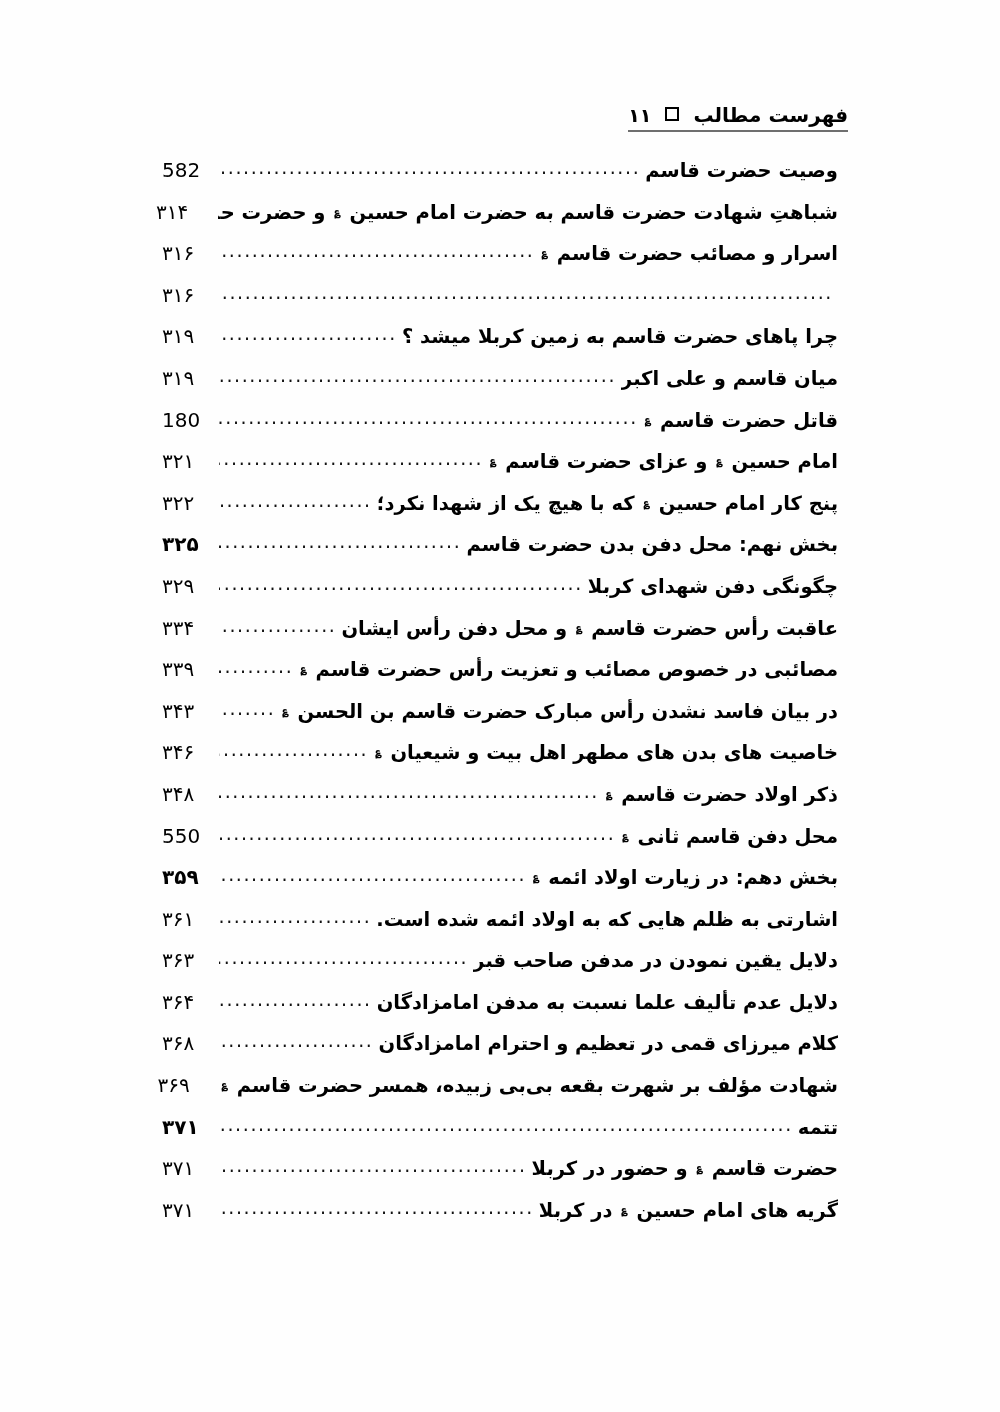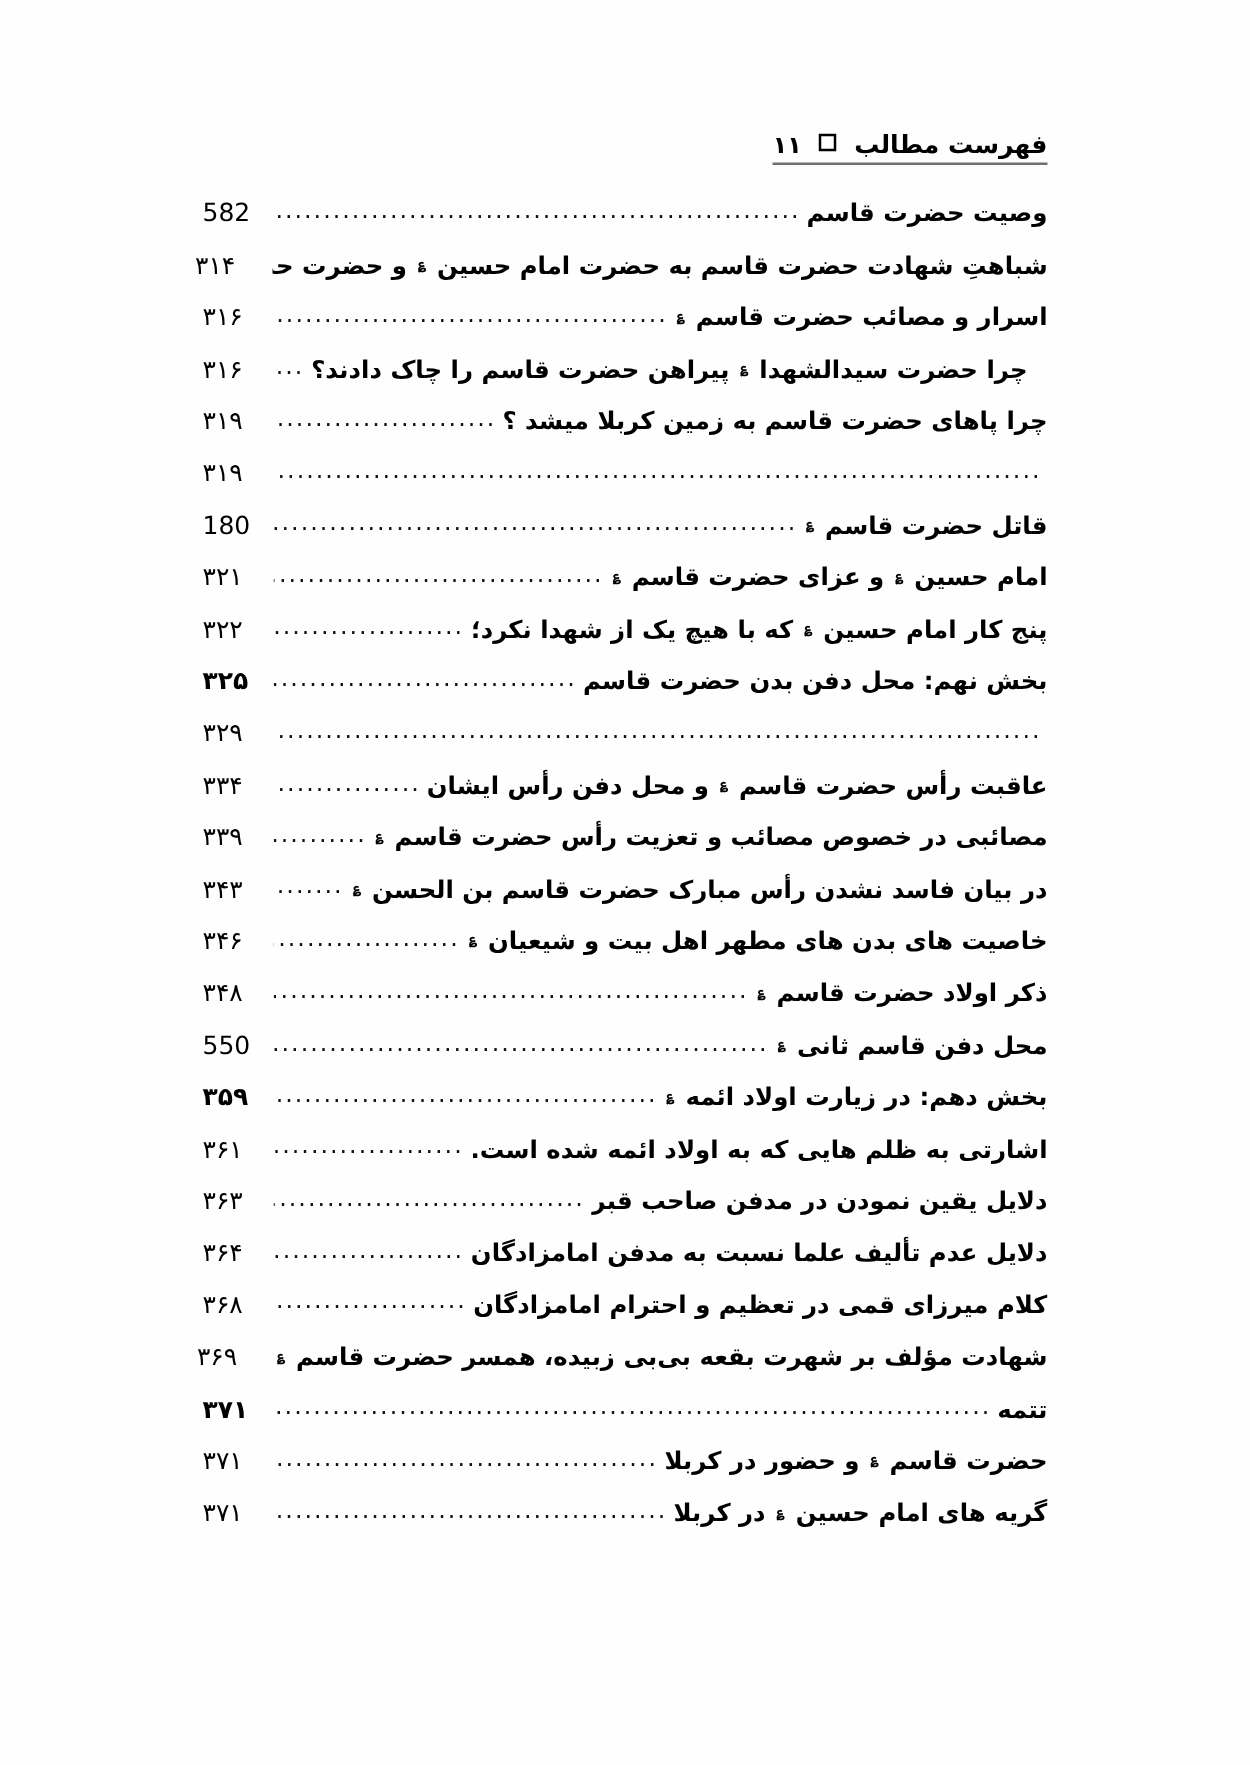--- a/index.html
+++ b/index.html
@@ -19,21 +19,21 @@
   .page {
     position: absolute;
     inset: 0;
     background: #fefefe;
   }
 
   
   .running-head {
     position: absolute;
     top: 103px;
-    right: 162px;
+    right: 152px;
     width: 676px;
     direction: rtl;
   }
   .running-head-inner {
     display: inline-block;
     font-size: 20px;
     font-weight: bold;
     letter-spacing: 0.5px;
     padding-bottom: 3px;
     border-bottom: 2px solid #6f6f6f;
@@ -147,30 +147,30 @@
         <span class="toc-label">شباهتِ شهادت حضرت قاسم به حضرت امام حسین <span class="honorific">؏</span> و حضرت حمزه <span class="honorific">؏</span></span>
         <span class="toc-leader"></span>
         <span class="toc-page">۳۱۴</span>
       </div>
       <div class="toc-row">
         <span class="toc-label">اسرار و مصائب حضرت قاسم <span class="honorific">؏</span></span>
         <span class="toc-leader"></span>
         <span class="toc-page">۳۱۶</span>
       </div>
       <div class="toc-row indent wide">
-        <span class="toc-label">چرا حضرت سیدالشهدا <span class="honorific">؏</span> پیراهن حضرت قاسم را چاک دادند؟</span>
         <span class="toc-leader"></span>
         <span class="toc-page">۳۱۶</span>
       </div>
       <div class="toc-row">
         <span class="toc-label">چرا پاهای حضرت قاسم به زمین کربلا میشد ؟</span>
         <span class="toc-leader"></span>
         <span class="toc-page">۳۱۹</span>
       </div>
       <div class="toc-row">
+        <span class="toc-label">میان قاسم و علی اکبر</span>
         <span class="toc-leader"></span>
         <span class="toc-page">۳۱۹</span>
       </div>
       <div class="toc-row">
         <span class="toc-label">قاتل حضرت قاسم <span class="honorific">؏</span></span>
         <span class="toc-leader"></span>
         <span class="toc-page">180</span>
       </div>
       <div class="toc-row">
         <span class="toc-label">امام حسین <span class="honorific">؏</span> و عزای حضرت قاسم <span class="honorific">؏</span></span>
@@ -181,20 +181,21 @@
         <span class="toc-label">پنج کار امام حسین <span class="honorific">؏</span> که با هیچ یک از شهدا نکرد؛</span>
         <span class="toc-leader"></span>
         <span class="toc-page">۳۲۲</span>
       </div>
       <div class="toc-row bold">
         <span class="toc-label">بخش نهم: محل دفن بدن حضرت قاسم</span>
         <span class="toc-leader"></span>
         <span class="toc-page">۳۲۵</span>
       </div>
       <div class="toc-row">
+        <span class="toc-label">چگونگی دفن شهدای کربلا</span>
         <span class="toc-leader"></span>
         <span class="toc-page">۳۲۹</span>
       </div>
       <div class="toc-row">
         <span class="toc-label">عاقبت رأس حضرت قاسم <span class="honorific">؏</span> و محل دفن رأس ایشان</span>
         <span class="toc-leader"></span>
         <span class="toc-page">۳۳۴</span>
       </div>
       <div class="toc-row">
         <span class="toc-label">مصائبی در خصوص مصائب و تعزیت رأس حضرت قاسم <span class="honorific">؏</span></span>

